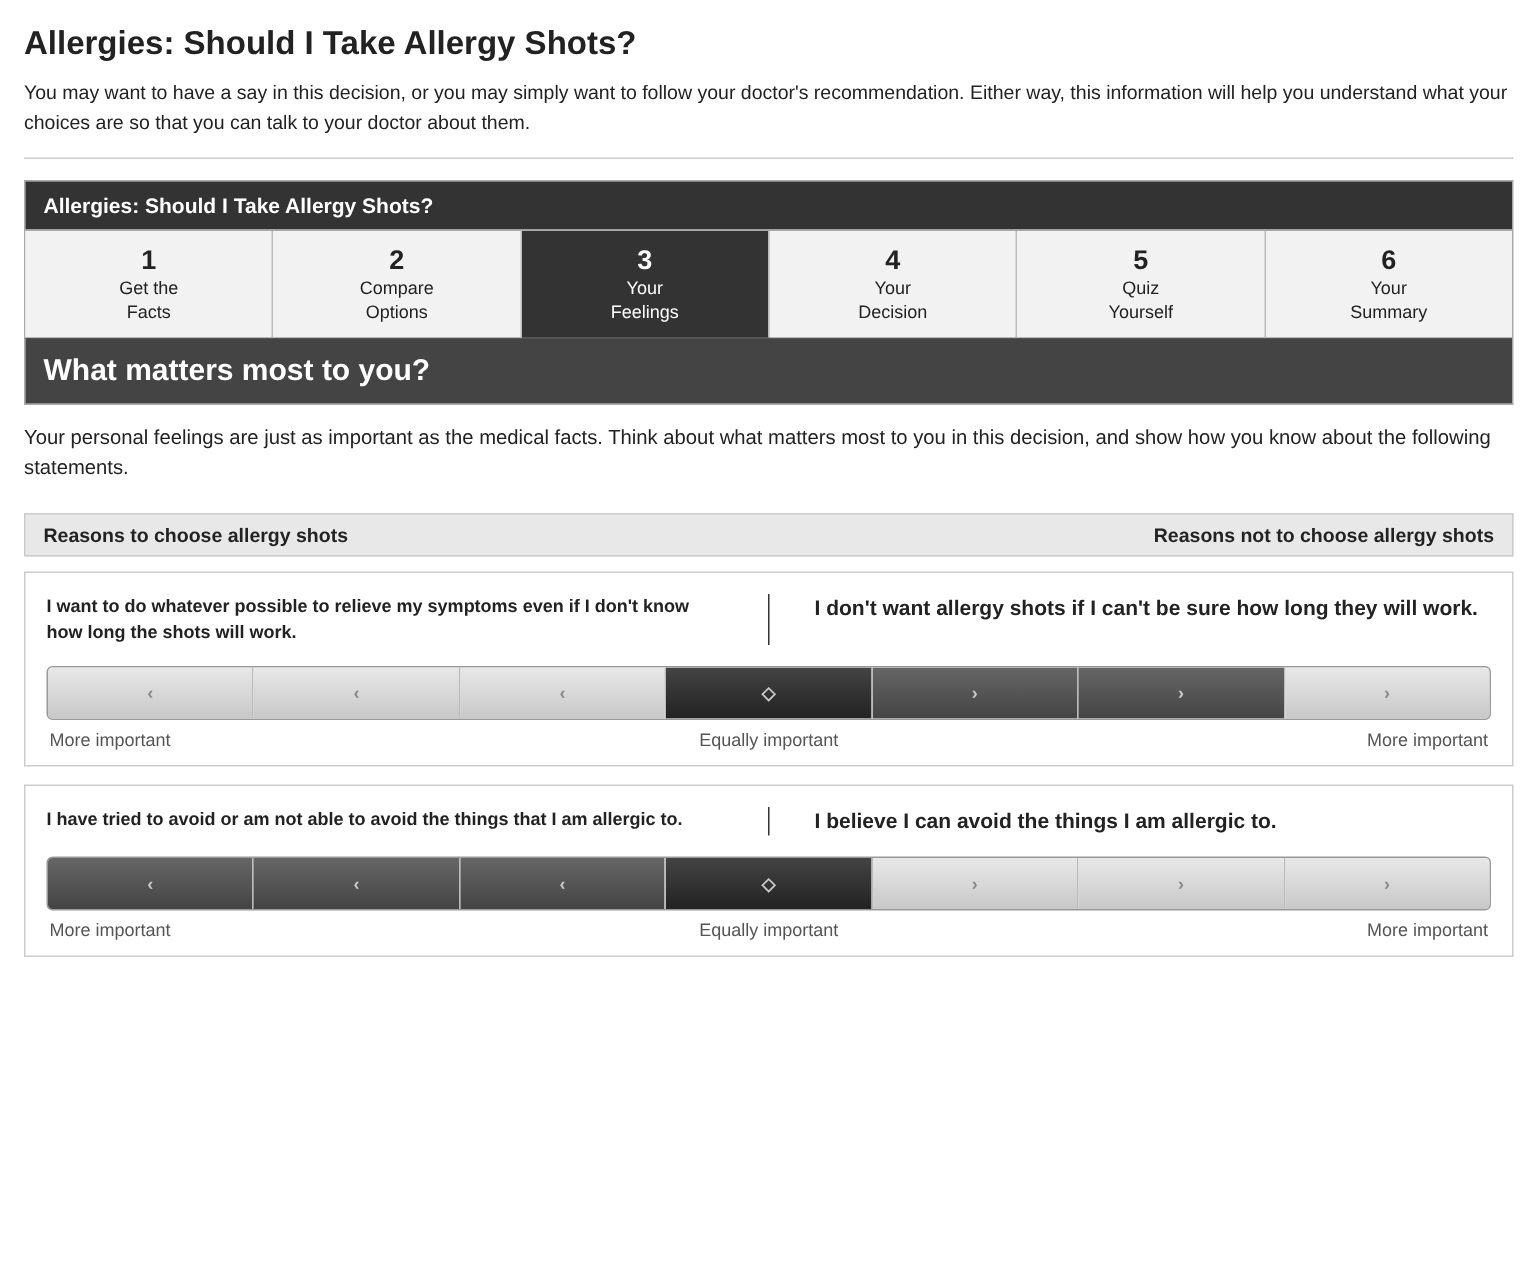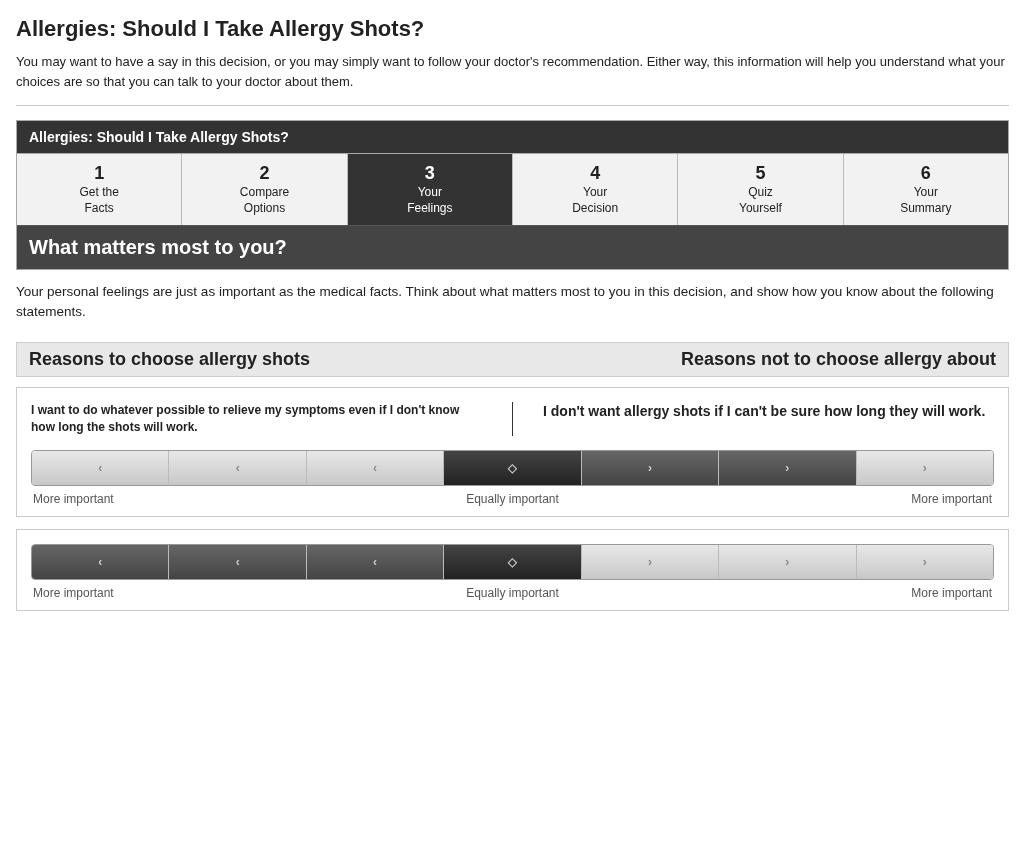--- a/index.html
+++ b/index.html
@@ -86,21 +86,21 @@
       padding: 12px 0;
       margin-bottom: 8px;
     }
 
     .reasons-bar {
       display: flex;
       justify-content: space-between;
       background: #e8e8e8;
       border: 1px solid #ccc;
       padding: 6px 12px;
-      font-size: 18px;
+      font-size: 13px;
       font-weight: bold;
       margin-bottom: 10px;
       align-items: center;
     }
 
     
     .slider-card {
       border: 1px solid #ccc;
       margin-bottom: 12px;
       padding: 14px 14px 10px;
@@ -242,21 +242,21 @@
     </div>
   </div>
 
   <div class="section-header">What matters most to you?</div>
 </div>
 
 <p class="section-description">Your personal feelings are just as important as the medical facts. Think about what matters most to you in this decision, and show how you know about the following statements.</p>
 
 <div class="reasons-bar">
   <span>Reasons to choose allergy shots</span>
-  <span>Reasons not to choose allergy about</span>
+  <span>Reasons not to choose allergy shots</span>
 </div>
 
 <div class="slider-card">
   <div class="slider-statements">
     <div class="slider-statement-left">I want to do whatever possible to relieve my symptoms even if I don't know how long the shots will work.</div>
     <div class="slider-divider"></div>
     <div class="slider-statement-right">I don't want allergy shots if I can't be sure how long they will work.</div>
   </div>
   <div class="slider-track-container">
     <div class="slider-track">
@@ -291,20 +291,25 @@
     </div>
   </div>
   <div class="slider-labels">
     <span>More important</span>
     <span class="center-label">Equally important</span>
     <span>More important</span>
   </div>
 </div>
 
 <div class="slider-card">
+  <div class="slider-statements">
+    <div class="slider-statement-left">I have tried to avoid or am not able to avoid the things that I am allergic to.</div>
+    <div class="slider-divider"></div>
+    <div class="slider-statement-right">I believe I can avoid the things I am allergic to.</div>
+  </div>
   <div class="slider-track-container">
     <div class="slider-track">
 
       <div class="slider-segment active-left">
         <span class="chevron-white">‹</span>
       </div>
 
       <div class="slider-segment active-left">
         <span class="chevron-white">‹</span>
       </div>

